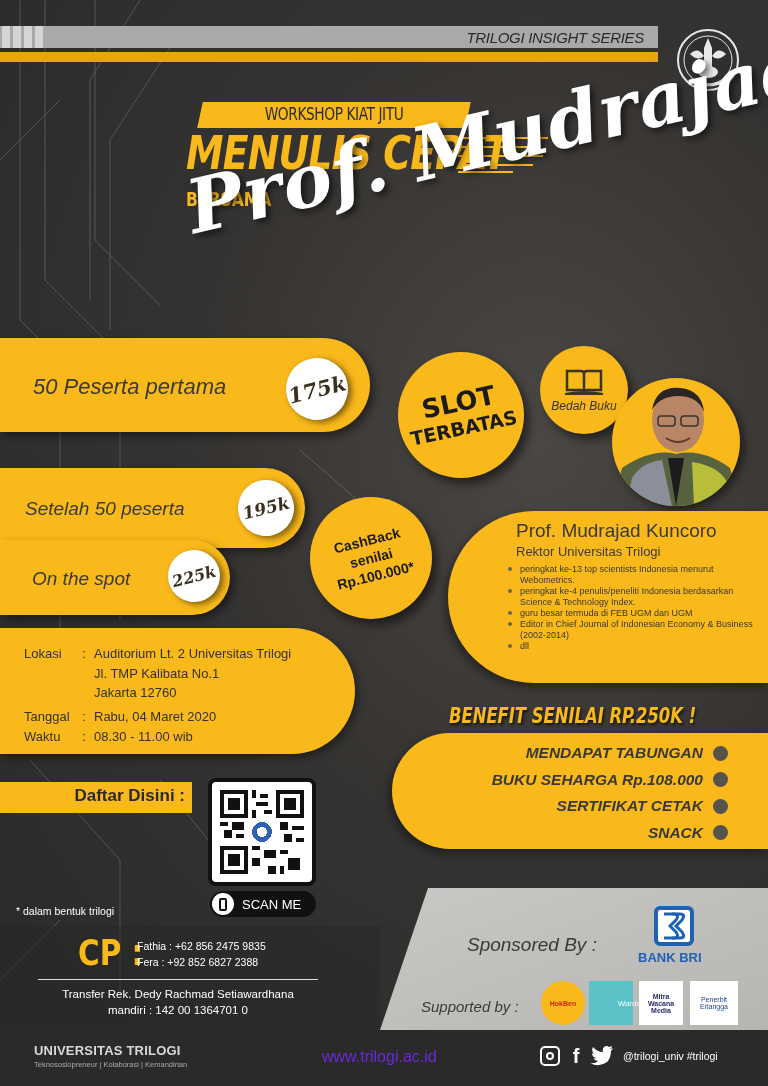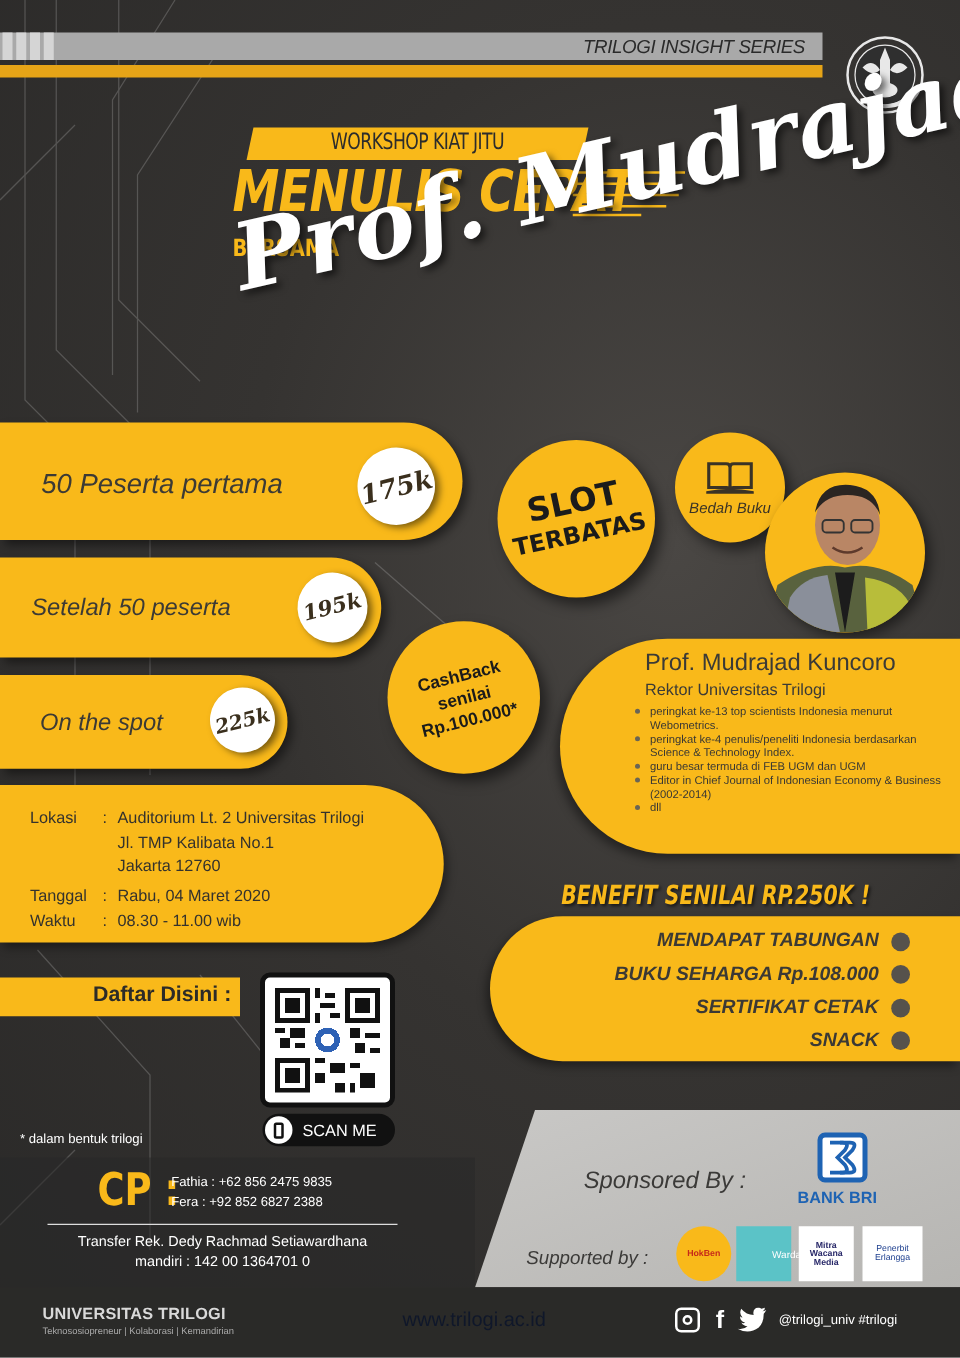--- a/index.html
+++ b/index.html
@@ -89,21 +89,21 @@
   .sponsored-label { left: 467px; top: 934px; font-size: 19px; font-style: italic; color: #3b3a38; }
   .bri-logo { left: 654px; top: 906px; width: 40px; height: 40px; border: 4px solid #1e63b3; border-radius: 6px; background: #fff; }
   .bri-text { left: 638px; top: 950px; font-size: 13px; font-weight: bold; color: #1e63b3; }
   .supported-label { left: 421px; top: 998px; font-size: 15px; font-style: italic; color: #3b3a38; }
   .logo-box { top: 981px; width: 44px; height: 44px; display: flex; align-items: center; justify-content: center; font-size: 7px; text-align: center; }
 
   
   .footer { left: 0; top: 1030px; width: 768px; height: 56px; background: #2a2a28; }
   .foot-uni { left: 34px; top: 1043px; font-size: 13px; font-weight: bold; color: #d9d9d9; letter-spacing: .2px; }
   .foot-tag { left: 34px; top: 1060px; font-size: 7.5px; color: #aaa; }
-  .foot-url { left: 322px; top: 1048px; font-size: 16px; color: #0f172a; }
+  .foot-url { left: 322px; top: 1048px; font-size: 16px; color: #6d28d9; }
   .social { top: 1046px; width: 20px; height: 20px; display: flex; align-items: center; justify-content: center; color: #fff; font-weight: bold; }
   .foot-handle { left: 623px; top: 1050px; font-size: 10.5px; color: #fff; }
 </style>
 </head>
 <body>
 
 <svg class="abs bg-lines" viewBox="0 0 768 1030">
   <g stroke="#ffffff" stroke-width="1" fill="none">
     <path d="M20 0 V320 L60 360 V700"></path>
       <path d="M45 0 V280 L120 355 V620"></path>
@@ -148,21 +148,21 @@
       <line x1="0" y1="38" x2="55" y2="38"></line>
     </g>
 </svg>
 <div class="abs bersama">BERSAMA</div>
 <div class="abs prof-name">Prof. Mudrajad</div>
 
 <div class="abs pill" style="top:338px;width:370px;height:94px;">
   <span class="abs pill-text" style="left:33px;top:36px;font-size:22px;">50 Peserta pertama</span>
   <div class="abs price-badge" style="left:286px;top:20px;width:62px;height:62px;font-size:21px;">175k</div>
 </div>
-<div class="abs pill" style="top:446px;width:305px;height:80px;">
+<div class="abs pill" style="top:468px;width:305px;height:80px;">
   <span class="abs pill-text" style="left:25px;top:30px;font-size:19px;">Setelah 50 peserta</span>
   <div class="abs price-badge" style="left:238px;top:12px;font-size:17px;">195k</div>
 </div>
 <div class="abs pill" style="top:540px;width:230px;height:75px;">
   <span class="abs pill-text" style="left:32px;top:28px;font-size:19px;">On the spot</span>
   <div class="abs price-badge" style="left:168px;top:10px;width:52px;height:52px;font-size:16px;">225k</div>
 </div>
 
 <div class="abs circle" style="left:398px;top:352px;width:126px;height:126px;">
   <div class="slot-text">

